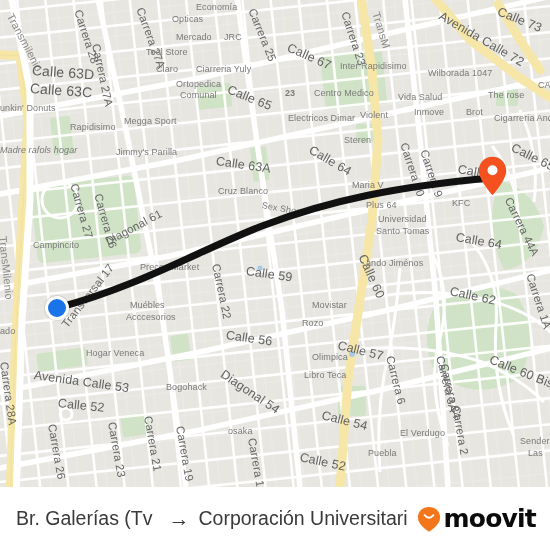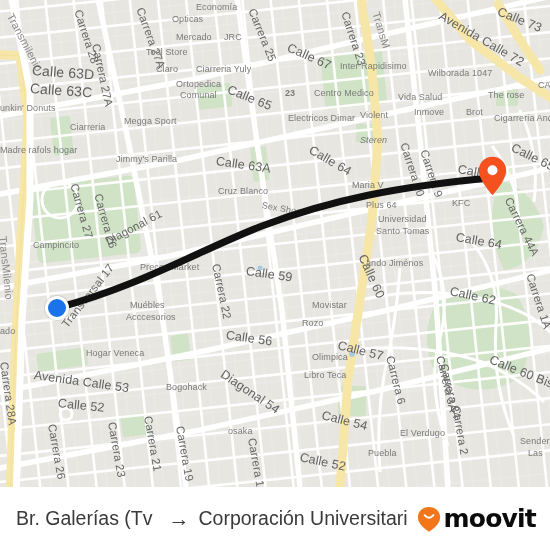--- a/index.html
+++ b/index.html
@@ -299,26 +299,26 @@
         <div class="lbl poi" style="left: 488px; top: 90px; transform: rotate(0deg);">The rose</div>
         <div class="lbl big" style="left: 32px; top: 62px; transform: rotate(4deg);">Calle 63D</div>
         <div class="lbl big" style="left: 30px; top: 80px; transform: rotate(4deg);">Calle 63C</div>
         <div class="lbl street" style="left: 96px; top: 38px; transform: rotate(78deg);">Carrera 27A</div>
         <div class="lbl poi" style="left: 0px; top: 103px; transform: rotate(0deg);">unkin' Donuts</div>
         <div class="lbl poi" style="left: 288px; top: 113px; transform: rotate(0deg);">Electricos Dimar</div>
         <div class="lbl poi" style="left: 360px; top: 110px; transform: rotate(0deg);">Violent</div>
         <div class="lbl poi" style="left: 414px; top: 107px; transform: rotate(0deg);">Inmove</div>
         <div class="lbl poi" style="left: 466px; top: 107px; transform: rotate(0deg);">Brot</div>
         <div class="lbl poi" style="left: 494px; top: 113px; transform: rotate(0deg);">Cigarreria And</div>
-        <div class="lbl poi" style="left: 70px; top: 122px; transform: rotate(0deg);">Ciarreria</div>
+        <div class="lbl poi" style="left: 70px; top: 122px; transform: rotate(0deg);">Rapidisimo</div>
         <div class="lbl poi" style="left: 124px; top: 116px; transform: rotate(0deg);">Megga Sport</div>
-        <div class="lbl poi" style="left: 360px; top: 135px; transform: rotate(0deg); font-style: italic;">Steren</div>
+        <div class="lbl poi" style="left: 344px; top: 135px; transform: rotate(0deg);">Steren</div>
         <div class="lbl poi" style="left: 510px; top: 132px; transform: rotate(0deg); padding-left: 44px;">Envia</div>
-        <div class="lbl poi" style="left: 0px; top: 145px; transform: rotate(0deg);">Madre rafols hogar</div>
-        <div class="lbl poi" style="left: 116px; top: 154px; transform: rotate(0deg);">Jimmy's Parilla</div>
+        <div class="lbl poi" style="left: 0px; top: 145px; transform: rotate(0deg); font-style: italic;">Madre rafols hogar</div>
+        <div class="lbl poi" style="left: 116px; top: 147px; transform: rotate(0deg);">Jimmy's Parilla</div>
         <div class="lbl mid" style="left: 216px; top: 154px; transform: rotate(8deg);">Calle 63A</div>
         <div class="lbl mid" style="left: 310px; top: 142px; transform: rotate(30deg);">Calle 64</div>
         <div class="lbl street" style="left: 404px; top: 137px; transform: rotate(72deg);">Carrera 10</div>
         <div class="lbl street" style="left: 424px; top: 144px; transform: rotate(72deg);">Carrera 9</div>
         <div class="lbl mid" style="left: 458px; top: 162px; transform: rotate(10deg);">Calle 6</div>
         <div class="lbl mid" style="left: 512px; top: 140px; transform: rotate(26deg);">Calle 65</div>
         <div class="lbl poi" style="left: 352px; top: 180px; transform: rotate(0deg);">Maria V</div>
         <div class="lbl poi" style="left: 218px; top: 186px; transform: rotate(0deg);">Cruz Blanco</div>
         <div class="lbl street" style="left: 74px; top: 178px; transform: rotate(74deg);">Carrera 27</div>
         <div class="lbl street" style="left: 98px; top: 188px; transform: rotate(74deg);">Carrera 26</div>

